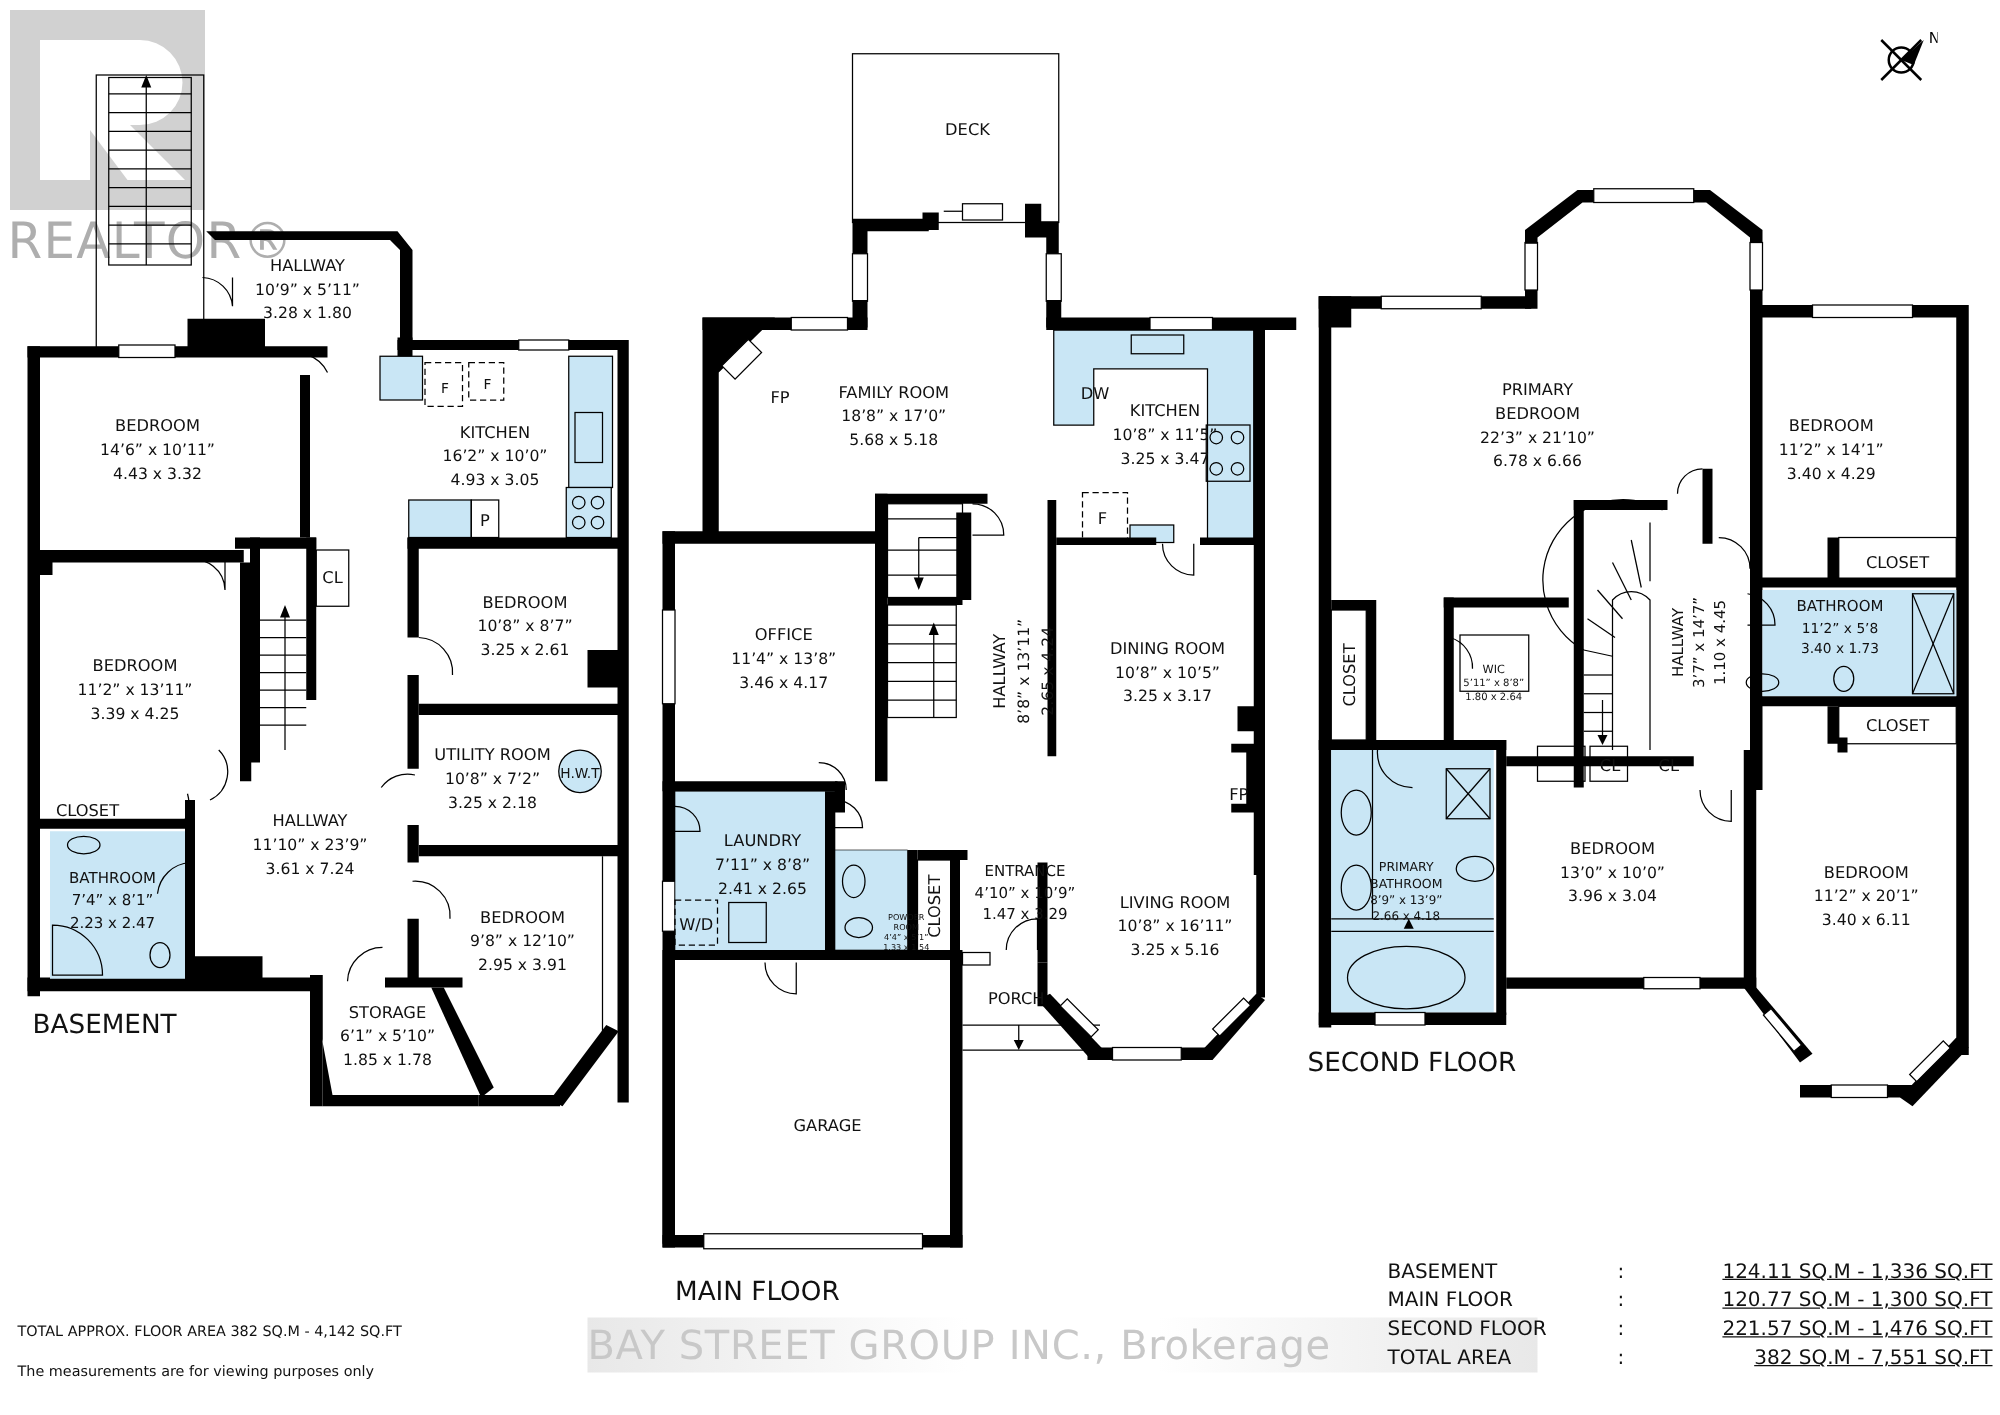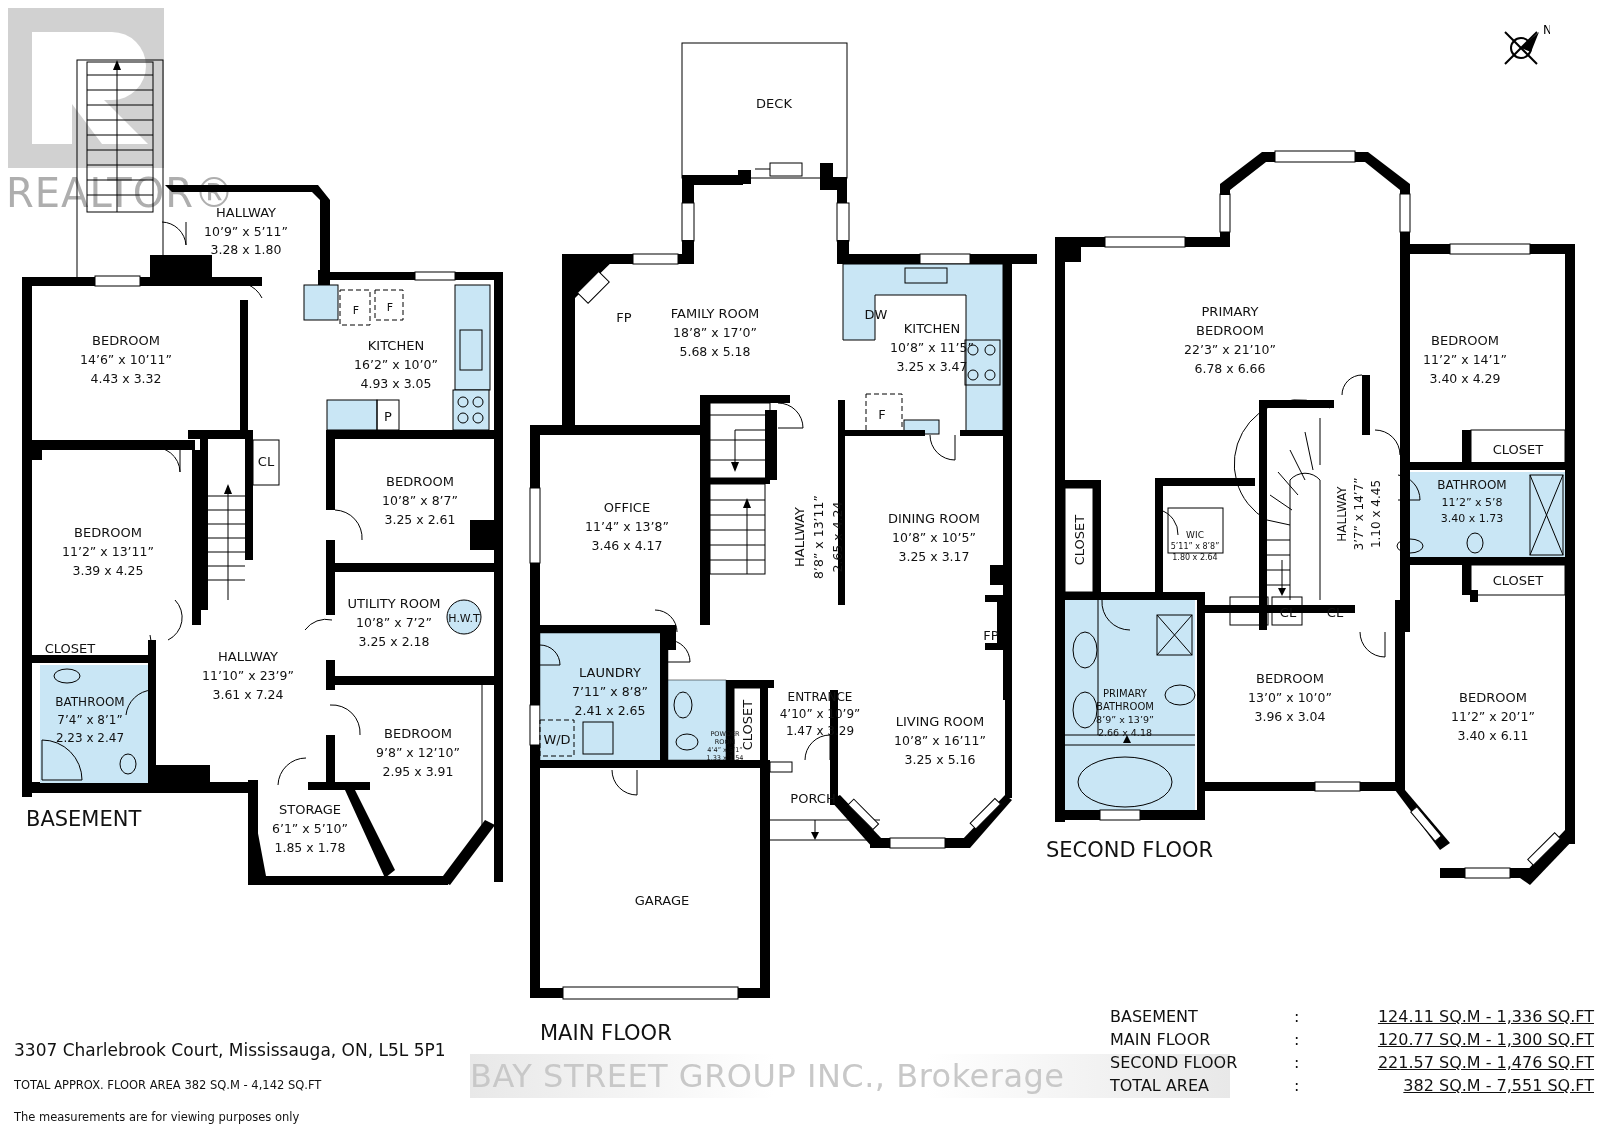--- a/index.html
+++ b/index.html
@@ -519,21 +519,20 @@
   <line x1="10" y1="10" x2="42" y2="42" stroke="#000" stroke-width="2"></line>
   <line x1="10" y1="42" x2="42" y2="10" stroke="#000" stroke-width="2"></line>
   <circle cx="26" cy="26" r="10" fill="none" stroke="#000" stroke-width="2"></circle>
   <path d="M26 26 L44 10 L36 30 Z" fill="#000"></path>
   <text x="48" y="12" font-size="12" font-family="DejaVu Sans, sans-serif">N</text>
 </svg>
 
 <div class="brokerage">BAY STREET GROUP INC., Brokerage</div>
 
 <div class="footer">
-  <div class="addr">3307 Charlebrook Court, Mississauga, ON, L5L 5P1</div>
   <div class="line">TOTAL APPROX. FLOOR AREA 382 SQ.M - 4,142 SQ.FT</div>
   <div class="line">The measurements are for viewing purposes only</div>
 </div>
 
 <div class="area-table">
   <div class="area-row">
     <span class="lbl">BASEMENT</span>
     <span class="colon">:</span>
     <span class="val">124.11 SQ.M - 1,336 SQ.FT</span>
   </div>

